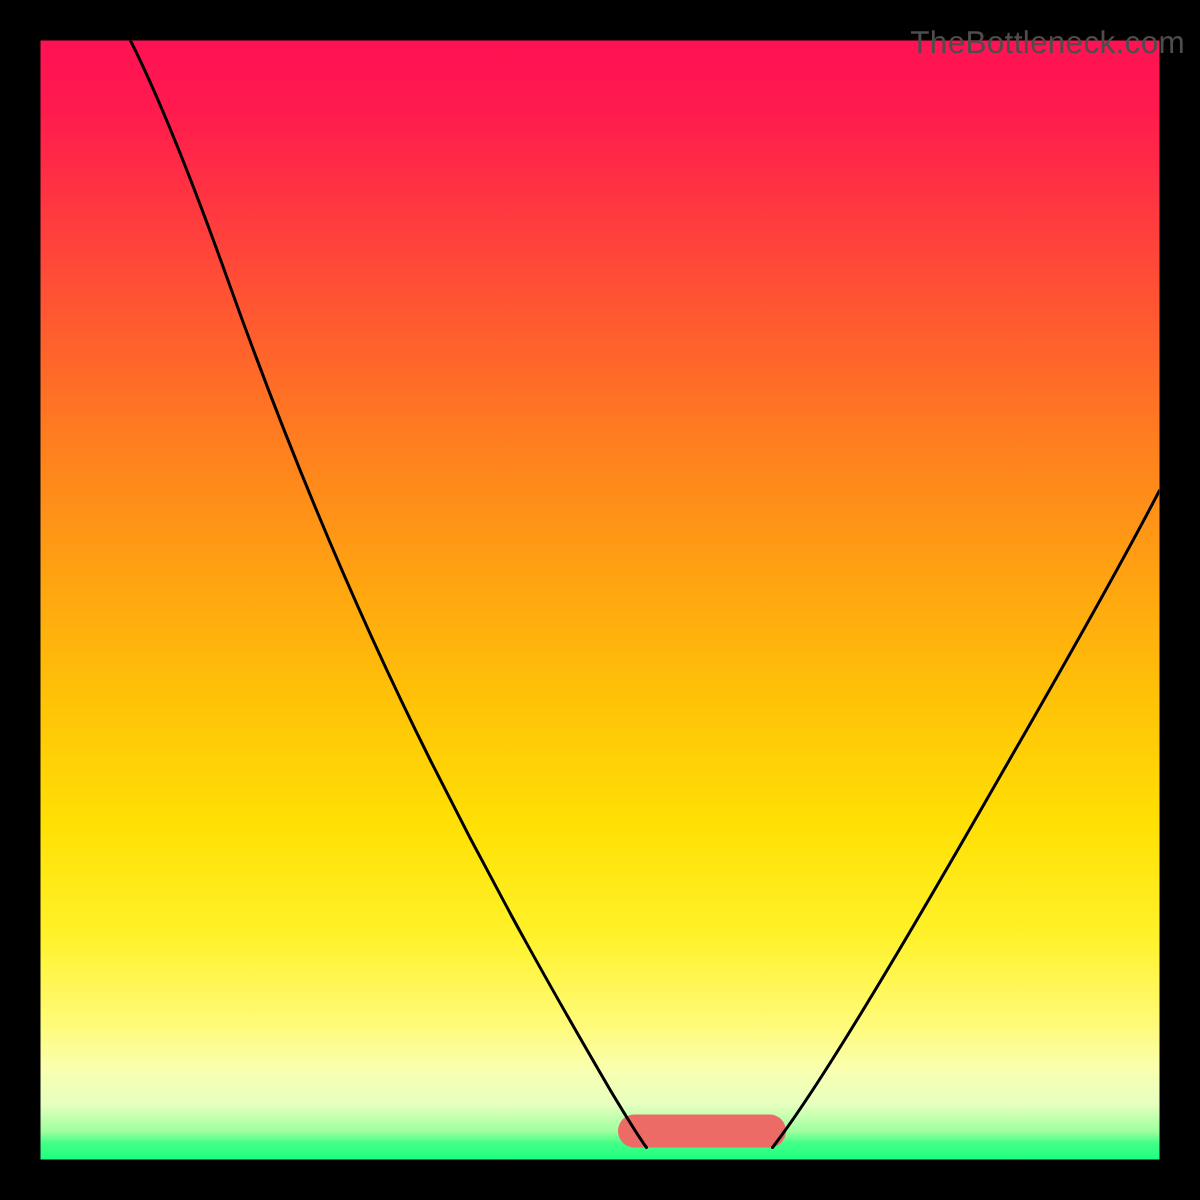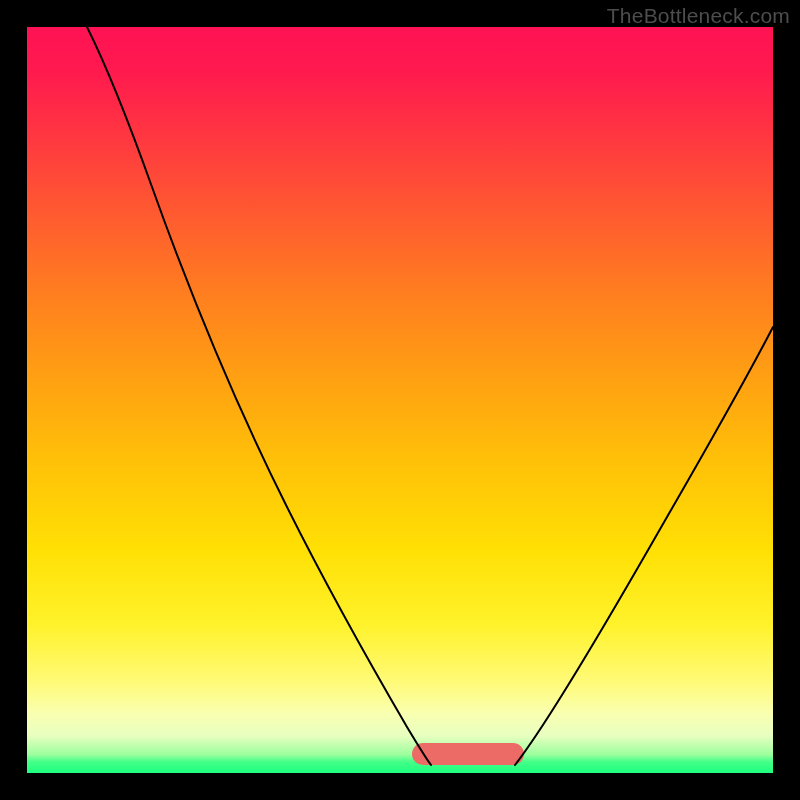--- a/index.html
+++ b/index.html
@@ -12,21 +12,21 @@
     font-family: Arial, Helvetica, sans-serif;
   }
   .frame {
     position: relative;
     width: 800px;
     height: 800px;
     background: #000000;
   }
   .watermark {
     position: absolute;
-    top: 4px;
+    top: 17px;
     right: 10px;
     font-size: 21px;
     font-weight: 400;
     color: #4d4d4d;
     letter-spacing: 0.2px;
     z-index: 5;
   }
   .plot-area {
     position: absolute;
     left: 27px;

